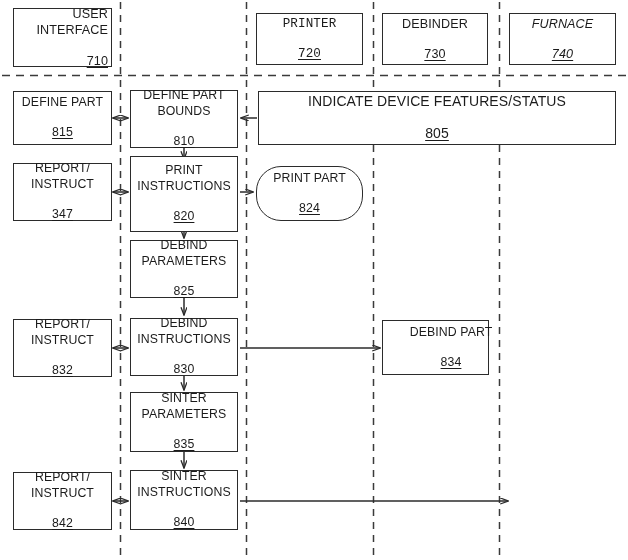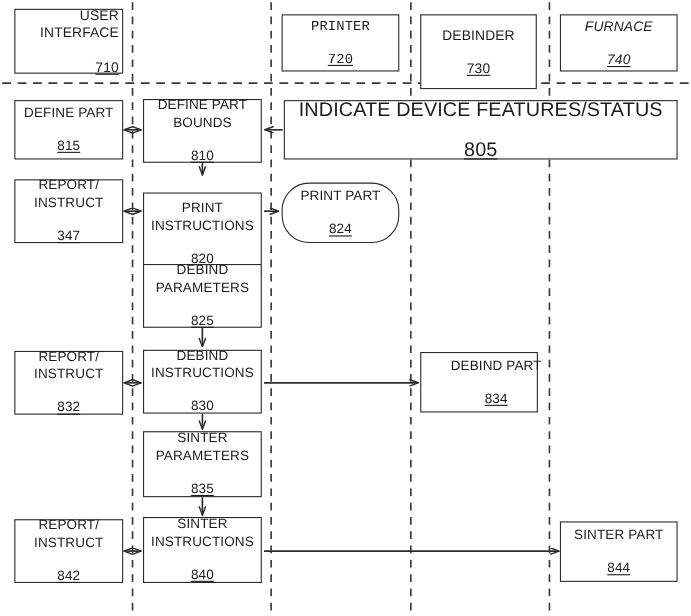--- a/index.html
+++ b/index.html
@@ -53,21 +53,21 @@
     text-underline-offset: 1.5px;
     margin-top: 14px;
   }
   .node .ref.plain {
     text-decoration: none;
   }
   .header-node {
     font-size: 12.6px;
   }
   .wide-node {
-    font-size: 18px;
+    font-size: 14px;
   }
 </style>
 </head>
 <body>
 
 <div id="diagram-root">
 
   <svg id="swimlane-svg" viewBox="0 0 628 560">
     <defs>
       <marker id="arrowEnd" markerWidth="9" markerHeight="9" refX="8.2" refY="3.2" orient="auto" markerUnits="userSpaceOnUse">
@@ -122,21 +122,21 @@
     <span class="line">INTERFACE</span>
     <span class="ref">710</span>
   </div>
 
 
   <div class="node header-node" style="left:256px; top:13px; width:107px; height:52px;font-family:Liberation Mono, monospace;">
     <span class="line">PRINTER</span>
     <span class="ref">720</span>
   </div>
 
-  <div class="node header-node" style="left:382px; top:13px; width:106px; height:68px;text-align:center;">
+  <div class="node header-node" style="left:382px; top:13px; width:106px; height:52px;text-align:center;">
     <span class="line">DEBINDER</span>
     <span class="ref">730</span>
   </div>
 
   <div class="node header-node" style="left:509px; top:13px; width:107px; height:52px;font-style:italic;">
     <span class="line">FURNACE</span>
     <span class="ref">740</span>
   </div>
 
   <div class="node" style="left:13px; top:91px; width:99px; height:54px;">
@@ -154,21 +154,21 @@
     <span class="line">INDICATE DEVICE FEATURES/STATUS</span>
     <span class="ref">805</span>
   </div>
 
   <div class="node" style="left:13px; top:163px; width:99px; height:58px;">
     <span class="line">REPORT/</span>
     <span class="line">INSTRUCT</span>
     <span class="ref">347</span>
   </div>
 
-  <div class="node" style="left:130px; top:175px; width:108px; height:76px;">
+  <div class="node" style="left:130px; top:156px; width:108px; height:76px;">
     <span class="line">PRINT</span>
     <span class="line">INSTRUCTIONS</span>
     <span class="ref">820</span>
   </div>
 
   <div class="node" style="left:256px; top:166px; width:107px; height:55px;border-radius:25px;">
     <span class="line">PRINT PART</span>
     <span class="ref">824</span>
   </div>
 
@@ -206,18 +206,14 @@
     <span class="line">INSTRUCT</span>
     <span class="ref">842</span>
   </div>
 
   <div class="node" style="left:130px; top:470px; width:108px; height:60px;">
     <span class="line">SINTER</span>
     <span class="line">INSTRUCTIONS</span>
     <span class="ref">840</span>
   </div>
 
-  <div class="node" style="left:509px; top:474px; width:107px; height:55px;">
-    <span class="line">SINTER PART</span>
-    <span class="ref">844</span>
-  </div>
 
 </div>
 
 </body></html>

